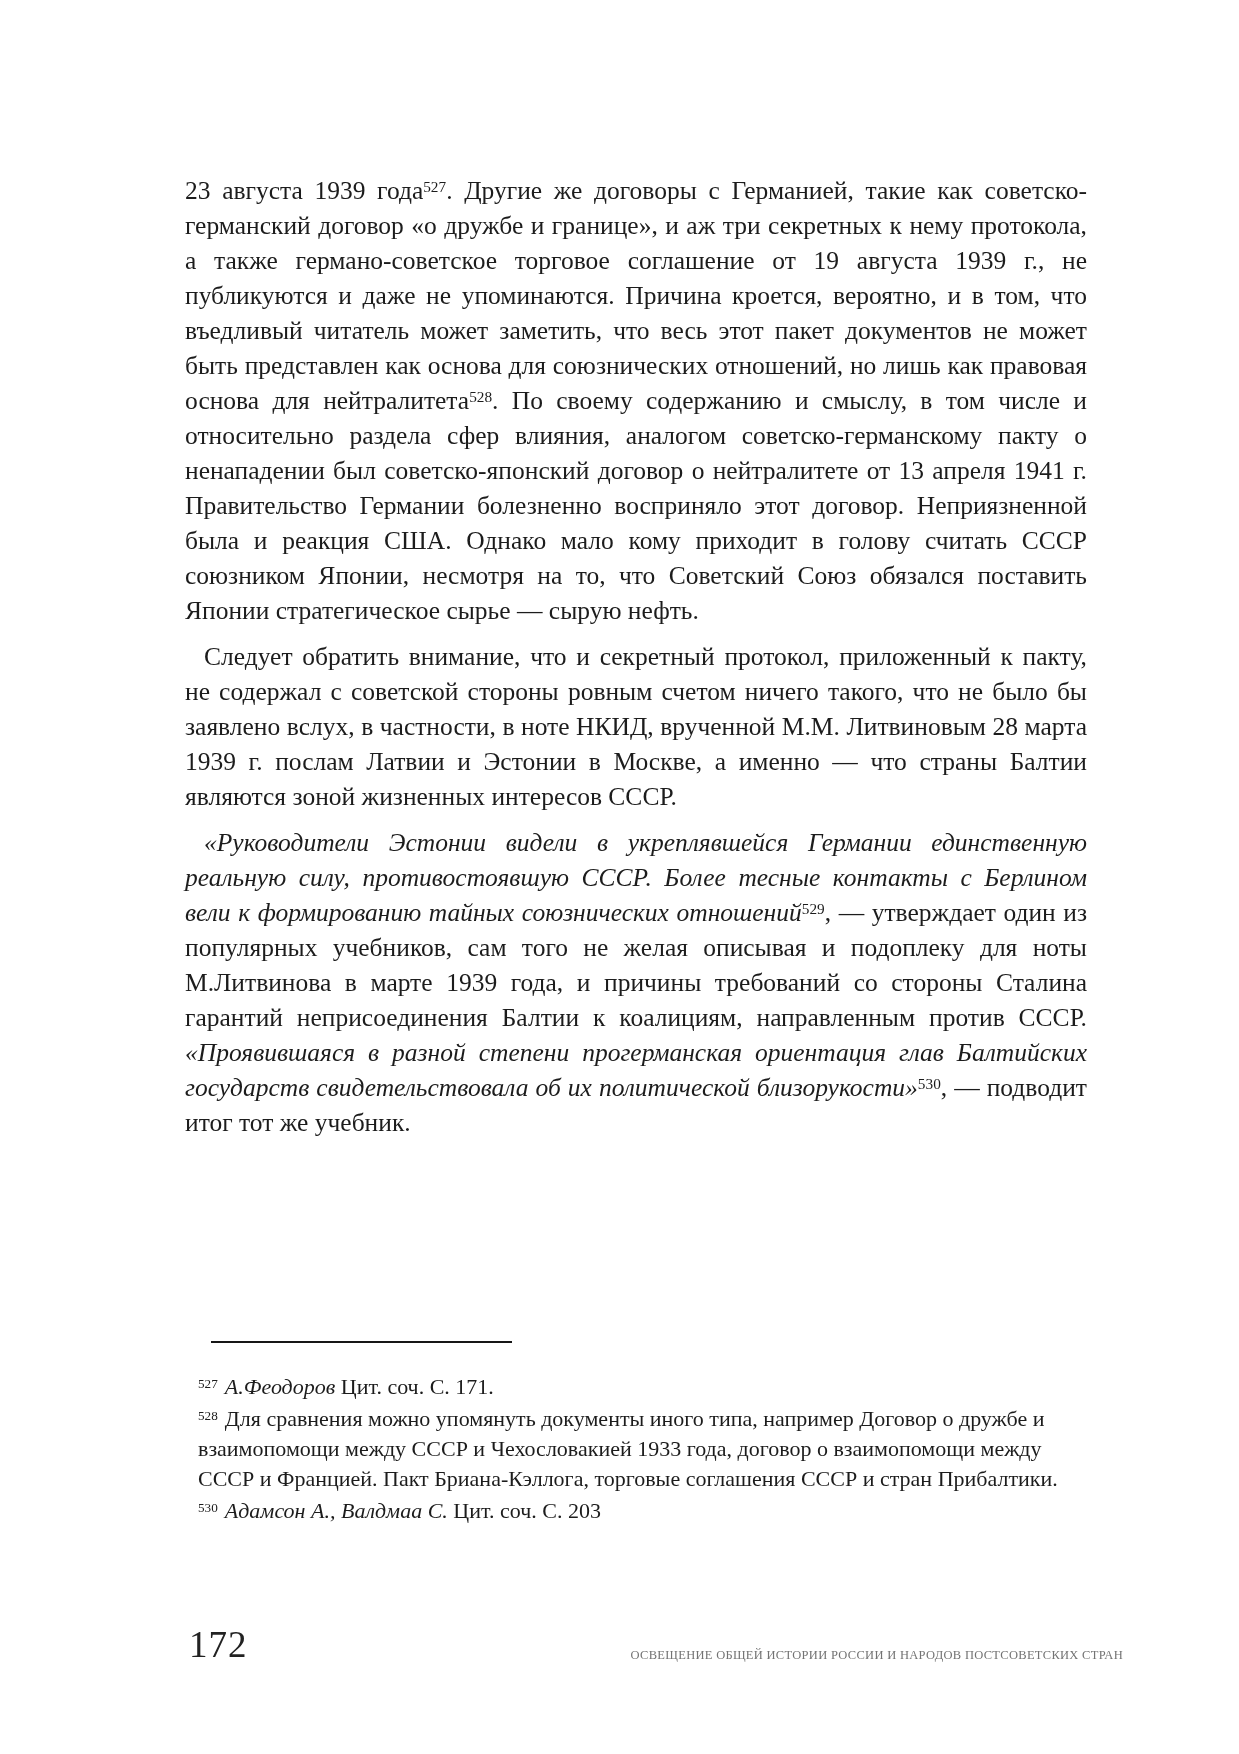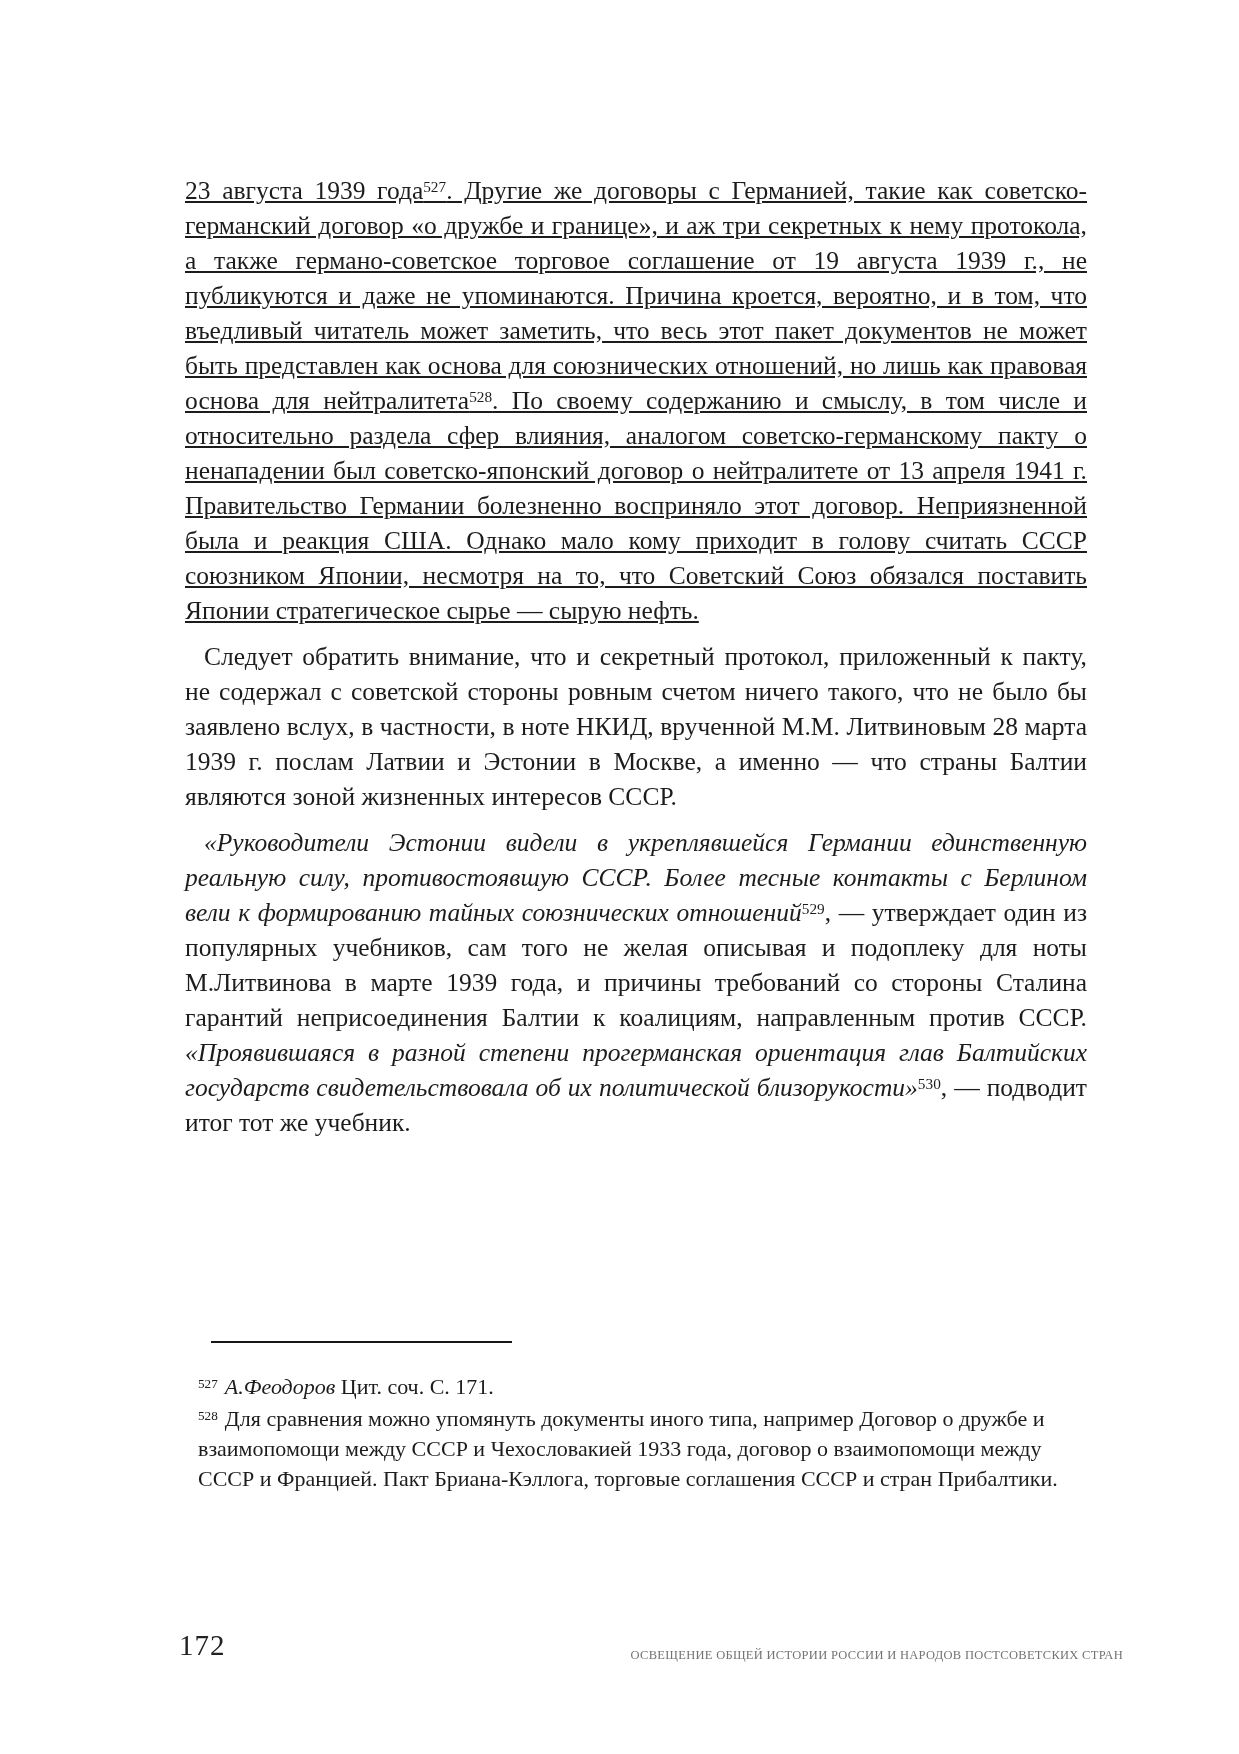--- a/index.html
+++ b/index.html
@@ -25,21 +25,20 @@
     line-height: 35px;
     text-align: justify;
     hyphens: none;
   }
   .para {
     margin: 0 0 11px 0;
     text-indent: 19px;
   }
   .para.no-indent {
     text-indent: 0;
-    text-decoration: underline;
   }
   .para:last-child { margin-bottom: 0; font-family: Liberation Serif, serif; }
   em { font-style: italic; }
   sup.ref {
     font-size: 0.6em;
     line-height: 0;
     vertical-align: baseline;
     position: relative;
     top: -0.48em;
     letter-spacing: 0;
@@ -62,23 +61,23 @@
     text-align: left;
   }
   .footnote {
     margin: 0 0 2px 0;
   }
   .footnote sup.ref {
     margin-right: 7px;
   }
   .pagenum {
     position: absolute;
-    left: 179px;
+    left: 189px;
     top: 1629px;
-    font-size: 29px;
+    font-size: 37px;
     line-height: 32px;
     letter-spacing: 1px;
     color: #222222;
   }
   .running-footer {
     position: absolute;
     right: 116px;
     top: 1648px;
     font-size: 12.5px;
     line-height: 14px;
@@ -97,19 +96,20 @@
     <p class="para no-indent"><span>23 августа 1939 года</span><sup class="ref">527</sup><span>. Другие же договоры с Германией, такие как советско-германский договор «о дружбе и границе», и аж три секретных к нему протокола, а также германо-советское торговое соглашение от 19 августа 1939 г., не публикуются и даже не упоминаются. Причина кроется, вероятно, и в том, что въедливый читатель может заметить, что весь этот пакет документов не может быть представлен как основа для союзнических отношений, но лишь как правовая основа для нейтралитета</span><sup class="ref">528</sup><span>. По своему содержанию и смыслу, в том числе и относительно раздела сфер влияния, аналогом советско-германскому пакту о ненападении был советско-японский договор о нейтралитете от 13 апреля 1941 г. Правительство Германии болезненно восприняло этот договор. Неприязненной была и реакция США. Однако мало кому приходит в голову считать СССР союзником Японии, несмотря на то, что Советский Союз обязался поставить Японии стратегическое сырье — сырую нефть.</span></p>
     <p class="para"><span>Следует обратить внимание, что и секретный протокол, приложенный к пакту, не содержал с советской стороны ровным счетом ничего такого, что не было бы заявлено вслух, в частности, в ноте НКИД, врученной М.М. Литвиновым 28 марта 1939 г. послам Латвии и Эстонии в Москве, а именно — что страны Балтии являются зоной жизненных интересов СССР.</span></p>
     <p class="para"><em>«Руководители Эстонии видели в укреплявшейся Германии единственную реальную силу, противостоявшую СССР. Более тесные контакты с Берлином вели к формированию тайных союзнических отношений</em><sup class="ref">529</sup><span>, — утверждает один из популярных учебников, сам того не желая описывая и подоплеку для ноты М.Литвинова в марте 1939 года, и причины требований со стороны Сталина гарантий неприсоединения Балтии к коалициям, направленным против СССР. </span><em>«Проявившаяся в разной степени прогерманская ориентация глав Балтийских государств свидетельствовала об их политической близорукости»</em><sup class="ref">530</sup><span>, — подводит итог тот же учебник.</span></p>
   </div>
 
   <div class="fn-rule"></div>
 
   <div class="footnotes">
     <p class="footnote"><sup class="ref">527</sup><span><em>А.Феодоров</em><span> Цит. соч. С. 171.</span></span></p>
     <p class="footnote"><sup class="ref">528</sup><span><span>Для сравнения можно упомянуть документы иного типа, например Договор о дружбе и взаимопомощи между СССР и Чехословакией 1933 года, договор о взаимопомощи между СССР и Францией. Пакт Бриана-Кэллога, торговые соглашения СССР и стран Прибалтики.</span></span></p>
+    <p class="footnote"><sup class="ref">530</sup><span><em>Адамсон А., Валдмаа С.</em><span> Цит. соч. С. 203</span></span></p>
   </div>
 
   <div class="pagenum">172</div>
 
   <div class="running-footer">ОСВЕЩЕНИЕ ОБЩЕЙ ИСТОРИИ РОССИИ И НАРОДОВ ПОСТСОВЕТСКИХ СТРАН</div>
 
 </div>
 
 </body></html>

